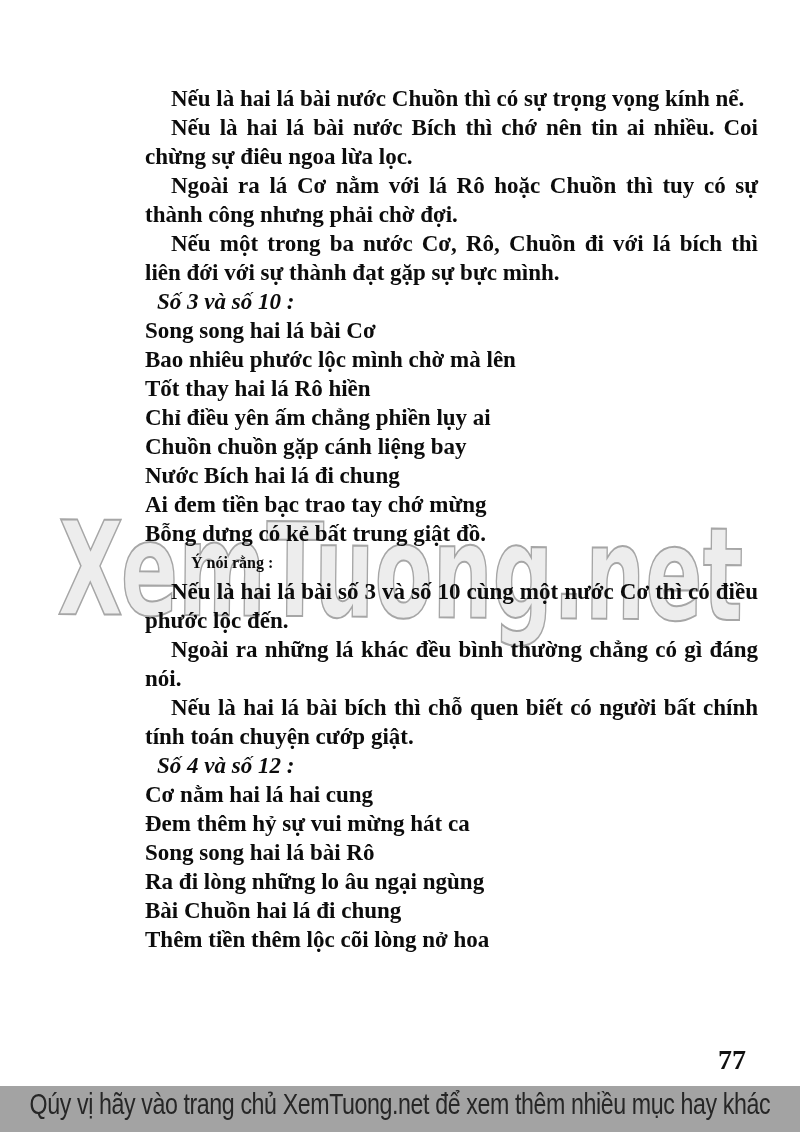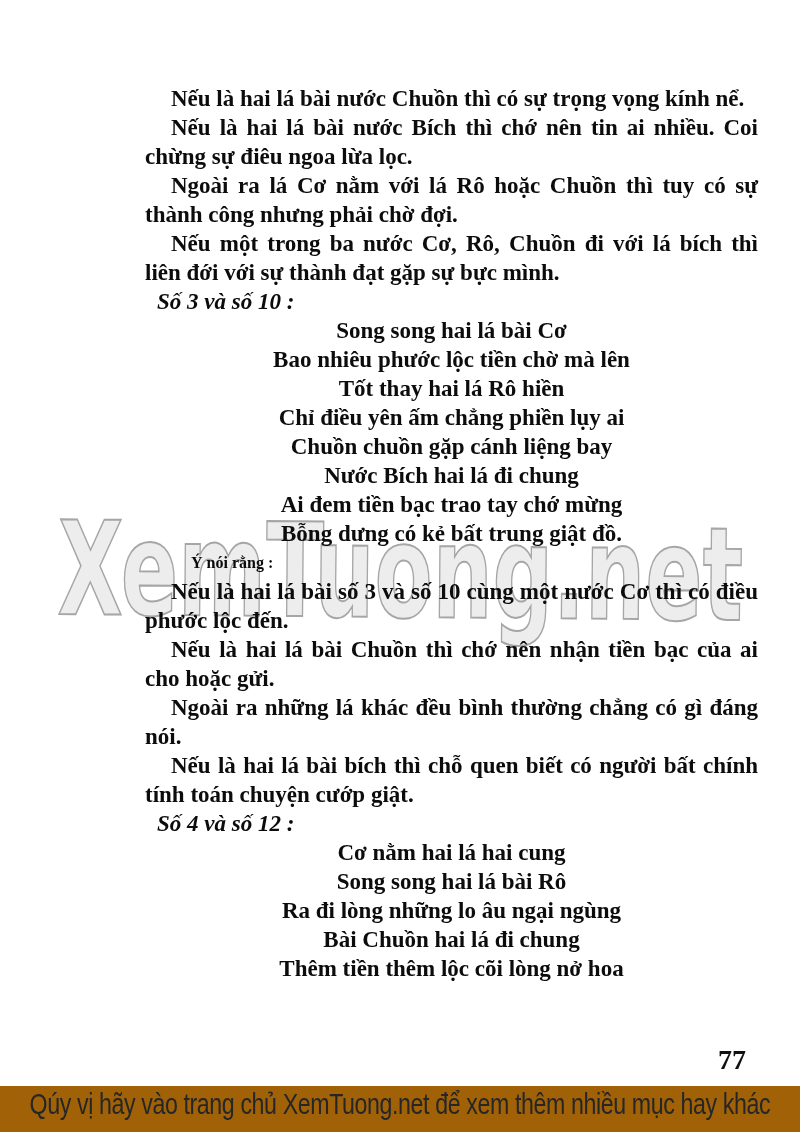--- a/index.html
+++ b/index.html
@@ -17,30 +17,30 @@
   .content {
     position:absolute; left:97px; top:84px; width:613px;
     z-index:1;
     color:#0c0c0c;
     font-size:23px; line-height:29px; font-weight:bold;margin-left:48px;
   }
   .content p { margin:0; }
   .para { text-align:justify; text-indent:26px; }
   .h-italic { font-style:italic; padding-left:12px; }
   .h-bold { text-indent:46px; font-size:16px; }
-  .verse-line { text-align:center; }
+  .verse-line { }
   .pagenum {
     position:absolute; top:1044px; right:54px; z-index:1;
     font-size:28px; font-weight:bold; color:#111;
     font-family:"Liberation Serif", serif;
   }
   .footer {
     position:absolute; left:0; right:0; top:1086px; height:46px; z-index:1;
     display:flex; justify-content:center; align-items:flex-start;
-    background:#a16207;
+    background:#a3a3a3;
   }
   .footer-text {
     display:inline-block;
     font-family:"Liberation Sans", sans-serif;
     font-size:29px; line-height:36px;
     color:#262626;
     white-space:nowrap;
     letter-spacing:-0.5px;
     transform:scaleX(0.8);
     transform-origin:center top;
@@ -57,36 +57,36 @@
   </svg>
 
   <div class="content" id="content">
       <p class="para">Nếu là hai lá bài nước Chuồn thì có sự trọng vọng kính nể.</p>
       <p class="para">Nếu là hai lá bài nước Bích thì chớ nên tin ai nhiều. Coi chừng sự điêu ngoa lừa lọc.</p>
       <p class="para">Ngoài ra lá Cơ nằm với lá Rô hoặc Chuồn thì tuy có sự thành công nhưng phải chờ đợi.</p>
       <p class="para">Nếu một trong ba nước Cơ, Rô, Chuồn đi với lá bích thì liên đới với sự thành đạt gặp sự bực mình.</p>
       <p class="h-italic">Số 3 và số 10 :</p>
       <div class="verse">
         <div class="verse-line">Song song hai lá bài Cơ</div>
-        <div class="verse-line">Bao nhiêu phước lộc tiền chờ mà lên</div>
+        <div class="verse-line">Bao nhiêu phước lộc mình chờ mà lên</div>
         <div class="verse-line">Tốt thay hai lá Rô hiền</div>
         <div class="verse-line">Chỉ điều yên ấm chẳng phiền lụy ai</div>
         <div class="verse-line">Chuồn chuồn gặp cánh liệng bay</div>
         <div class="verse-line">Nước Bích hai lá đi chung</div>
         <div class="verse-line">Ai đem tiền bạc trao tay chớ mừng</div>
         <div class="verse-line">Bỗng dưng có kẻ bất trung giật đồ.</div>
       </div>
       <p class="h-bold">Ý nói rằng :</p>
       <p class="para">Nếu là hai lá bài số 3 và số 10 cùng một nước Cơ thì có điều phước lộc đến.</p>
-      <p class="para">Nếu là hai lá bài Chuồn thì chớ nên nhận tiền bạc của ai cho hoặc gửi.</p>
       <p class="para">Ngoài ra những lá khác đều bình thường chẳng có gì đáng nói.</p>
       <p class="para">Nếu là hai lá bài bích thì chỗ quen biết có người bất chính tính toán chuyện cướp giật.</p>
       <p class="h-italic">Số 4 và số 12 :</p>
       <div class="verse">
         <div class="verse-line">Cơ nằm hai lá hai cung</div>
+        <div class="verse-line">Đem thêm hỷ sự vui mừng hát ca</div>
         <div class="verse-line">Song song hai lá bài Rô</div>
         <div class="verse-line">Ra đi lòng những lo âu ngại ngùng</div>
         <div class="verse-line">Bài Chuồn hai lá đi chung</div>
         <div class="verse-line">Thêm tiền thêm lộc cõi lòng nở hoa</div>
       </div>
     </div>
 
   <div class="pagenum">77</div>
 
   <div class="footer">

